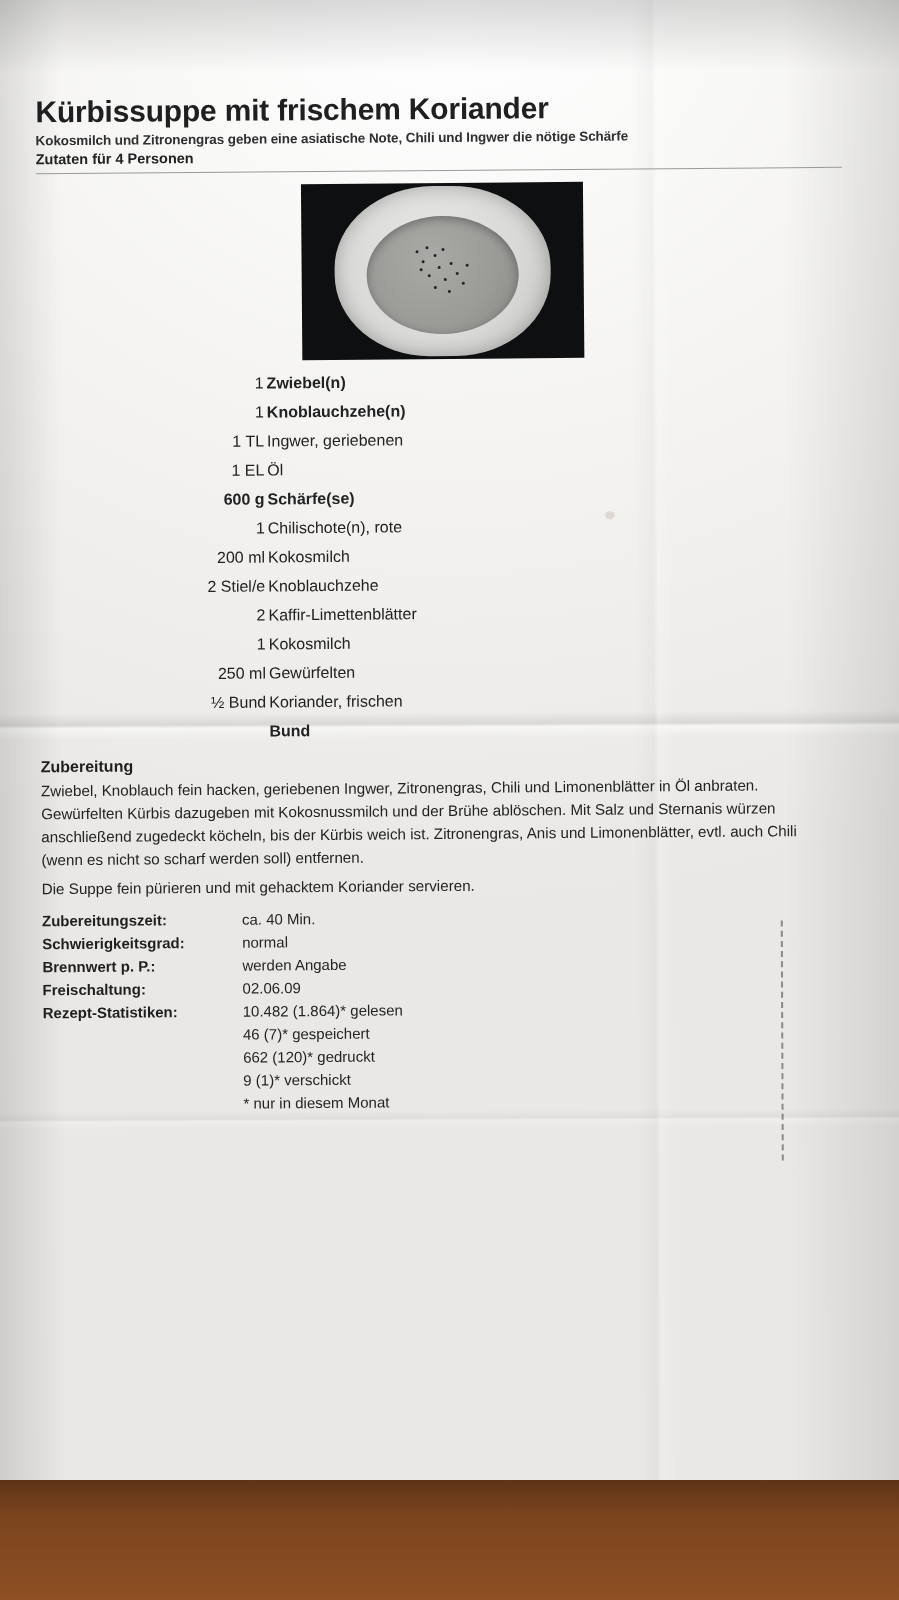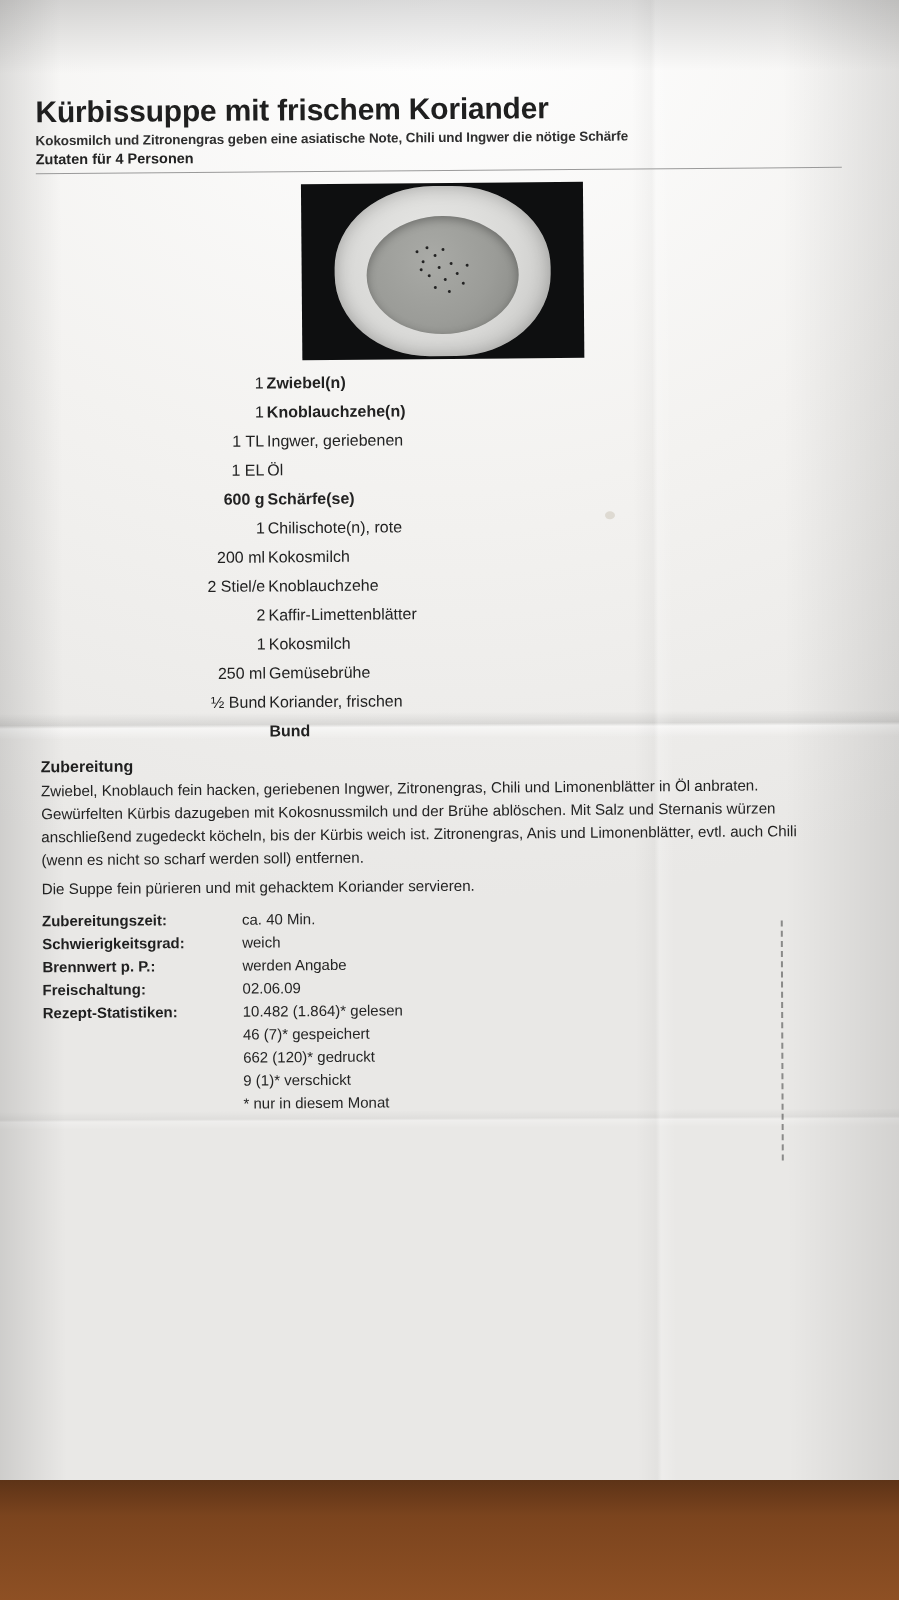--- a/index.html
+++ b/index.html
@@ -338,21 +338,21 @@
         <div class="ing-row">
           <span class="ing-amount">2</span>
           <span class="ing-name">Kaffir-Limettenblätter</span>
         </div>
         <div class="ing-row">
           <span class="ing-amount">1</span>
           <span class="ing-name">Kokosmilch</span>
         </div>
         <div class="ing-row">
           <span class="ing-amount">250 ml</span>
-          <span class="ing-name">Gemüsebrühe</span>
+          <span class="ing-name">Gewürfelten</span>
         </div>
         <div class="ing-row">
           <span class="ing-amount">½ Bund</span>
           <span class="ing-name">Koriander, frischen</span>
         </div>
         <div class="ing-row salt">
           <span class="ing-amount"></span>
           <span class="ing-name bold">Bund</span>
         </div>
       </div>
@@ -361,21 +361,21 @@
       <p class="prep-text">Zwiebel, Knoblauch fein hacken, geriebenen Ingwer, Zitronengras, Chili und Limonenblätter in Öl anbraten. Gewürfelten Kürbis dazugeben mit Kokosnussmilch und der Brühe ablöschen. Mit Salz und Sternanis würzen anschließend zugedeckt köcheln, bis der Kürbis weich ist. Zitronengras, Anis und Limonenblätter, evtl. auch Chili (wenn es nicht so scharf werden soll) entfernen.</p>
       <p class="prep-text second">Die Suppe fein pürieren und mit gehacktem Koriander servieren.</p>
 
       <div class="meta">
         <div class="meta-row">
           <span class="meta-label">Zubereitungszeit:</span>
           <span class="meta-value">ca. 40 Min.</span>
         </div>
         <div class="meta-row">
           <span class="meta-label">Schwierigkeitsgrad:</span>
-          <span class="meta-value">weich</span>
+          <span class="meta-value">normal</span>
         </div>
         <div class="meta-row">
           <span class="meta-label">Brennwert p. P.:</span>
           <span class="meta-value">werden Angabe</span>
         </div>
         <div class="meta-row">
           <span class="meta-label">Freischaltung:</span>
           <span class="meta-value">02.06.09</span>
         </div>
         <div class="meta-row">

